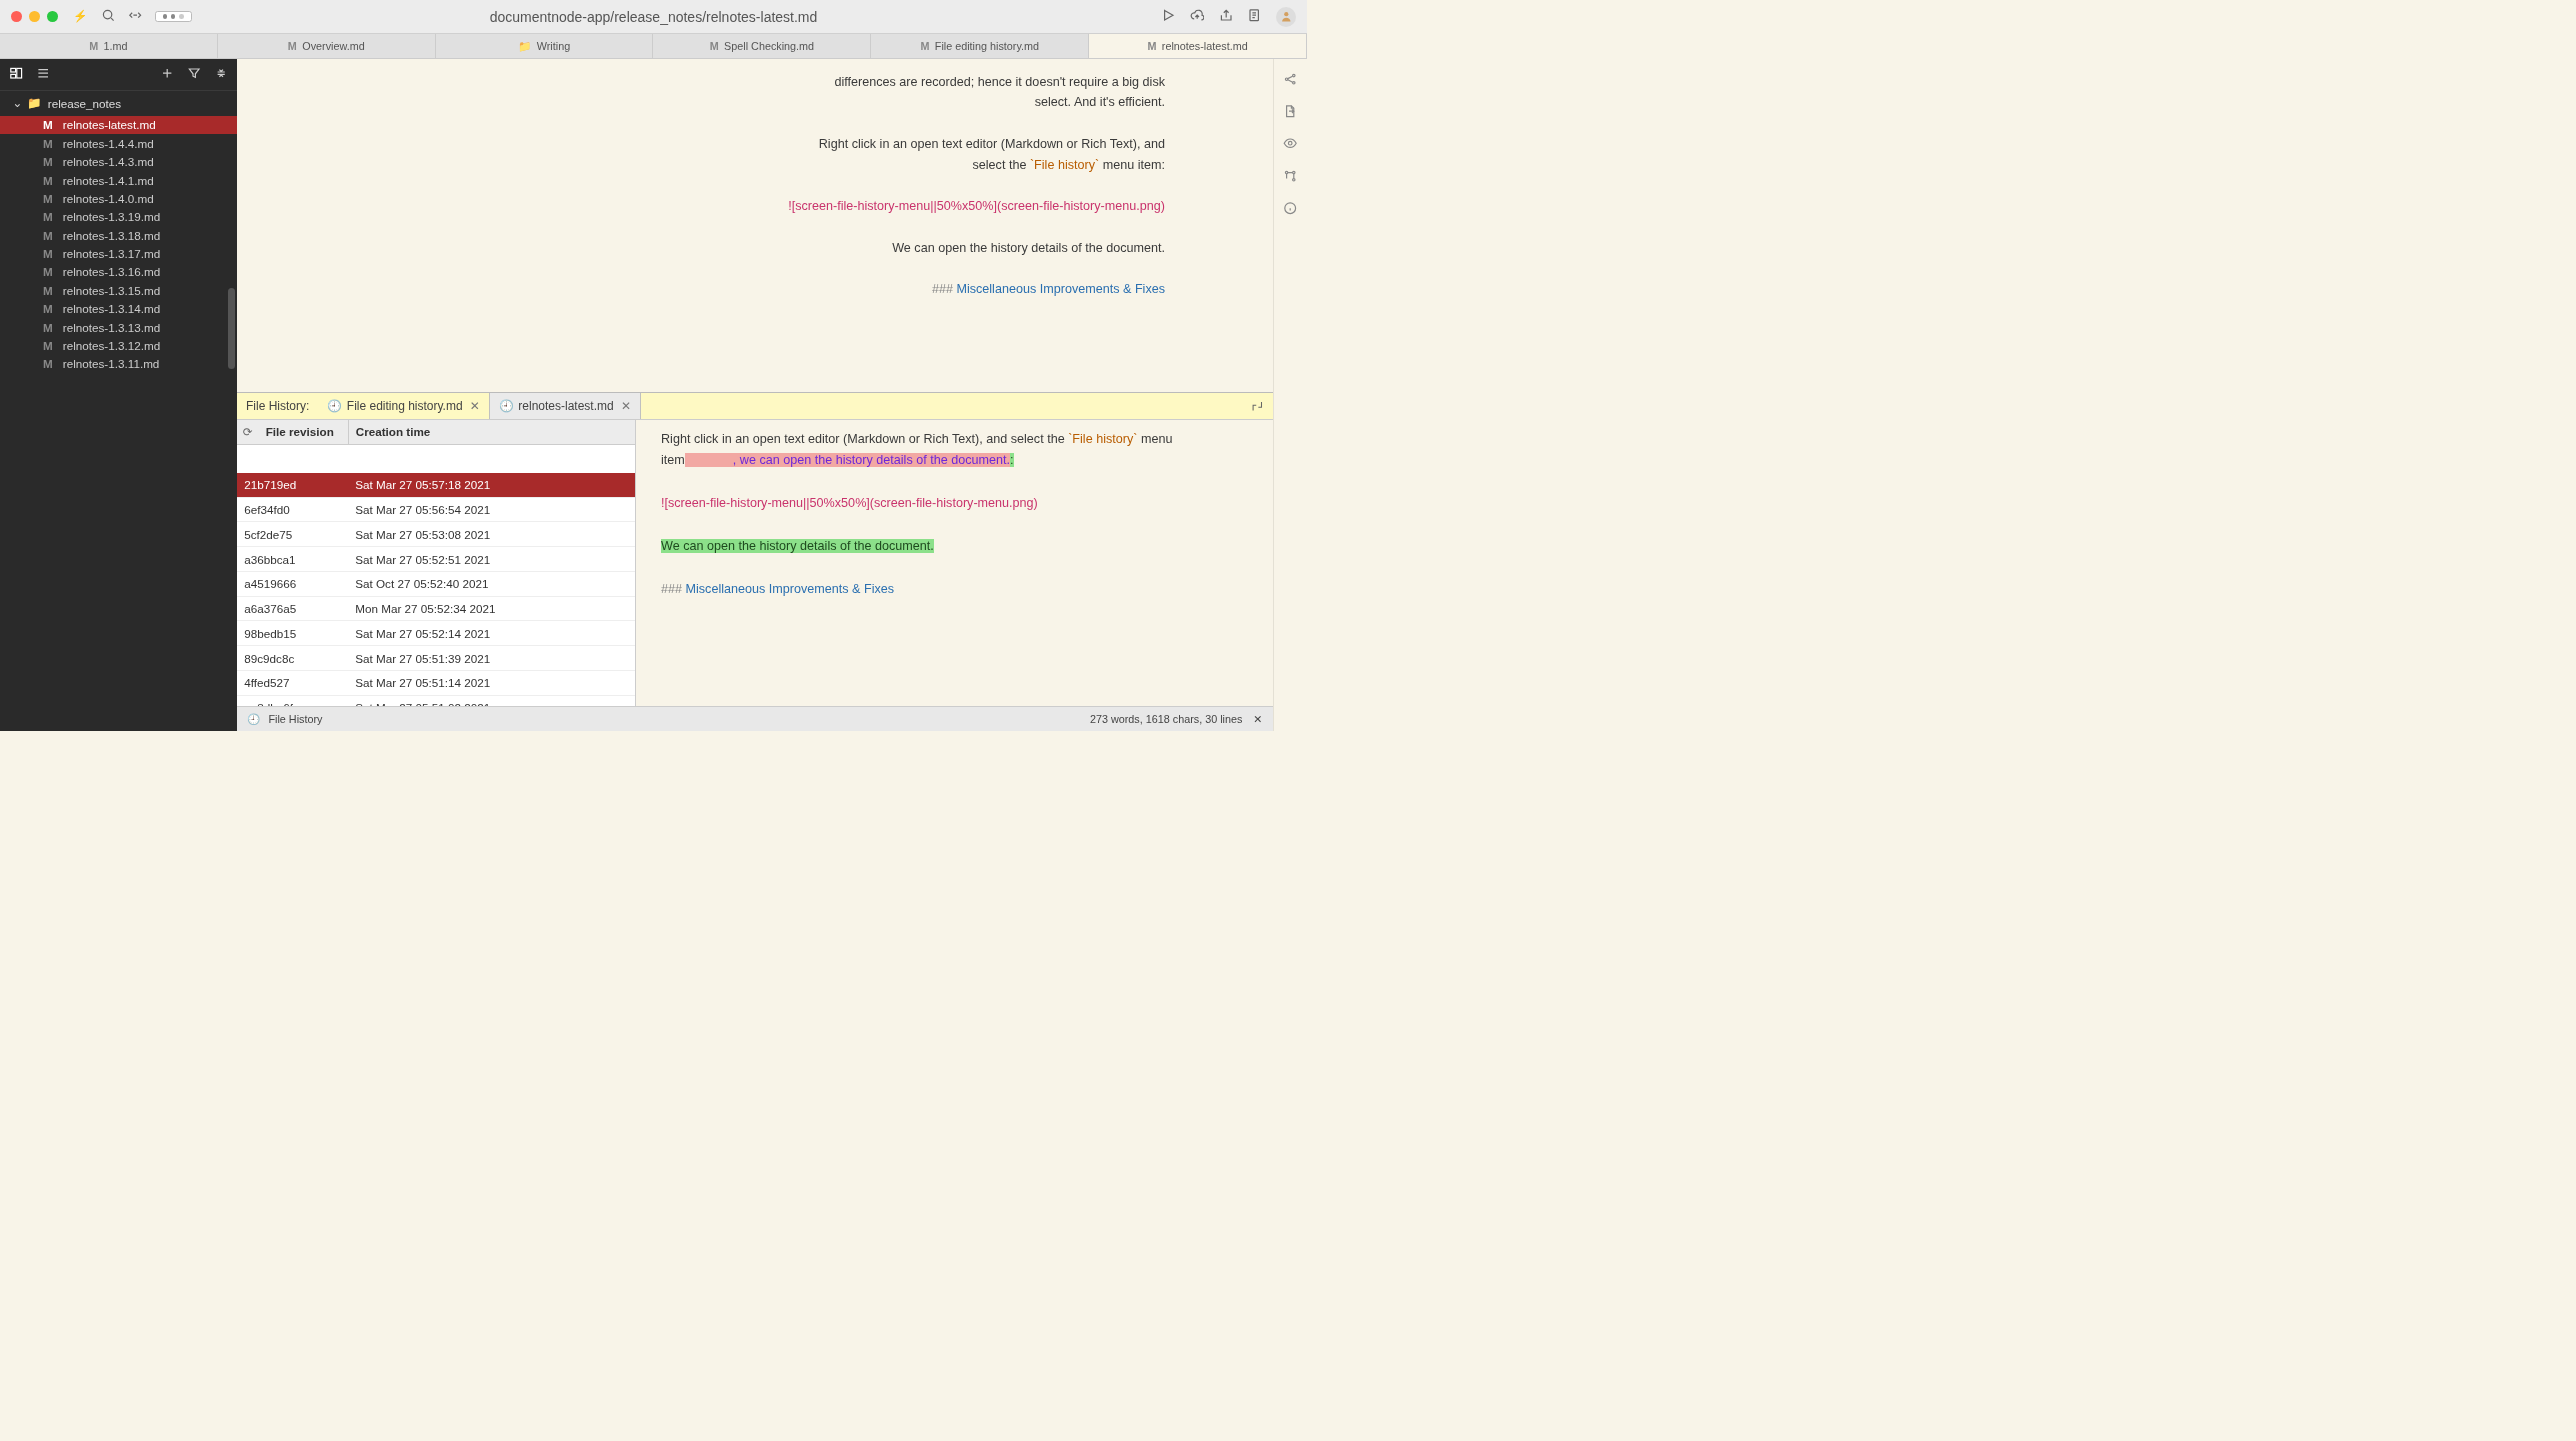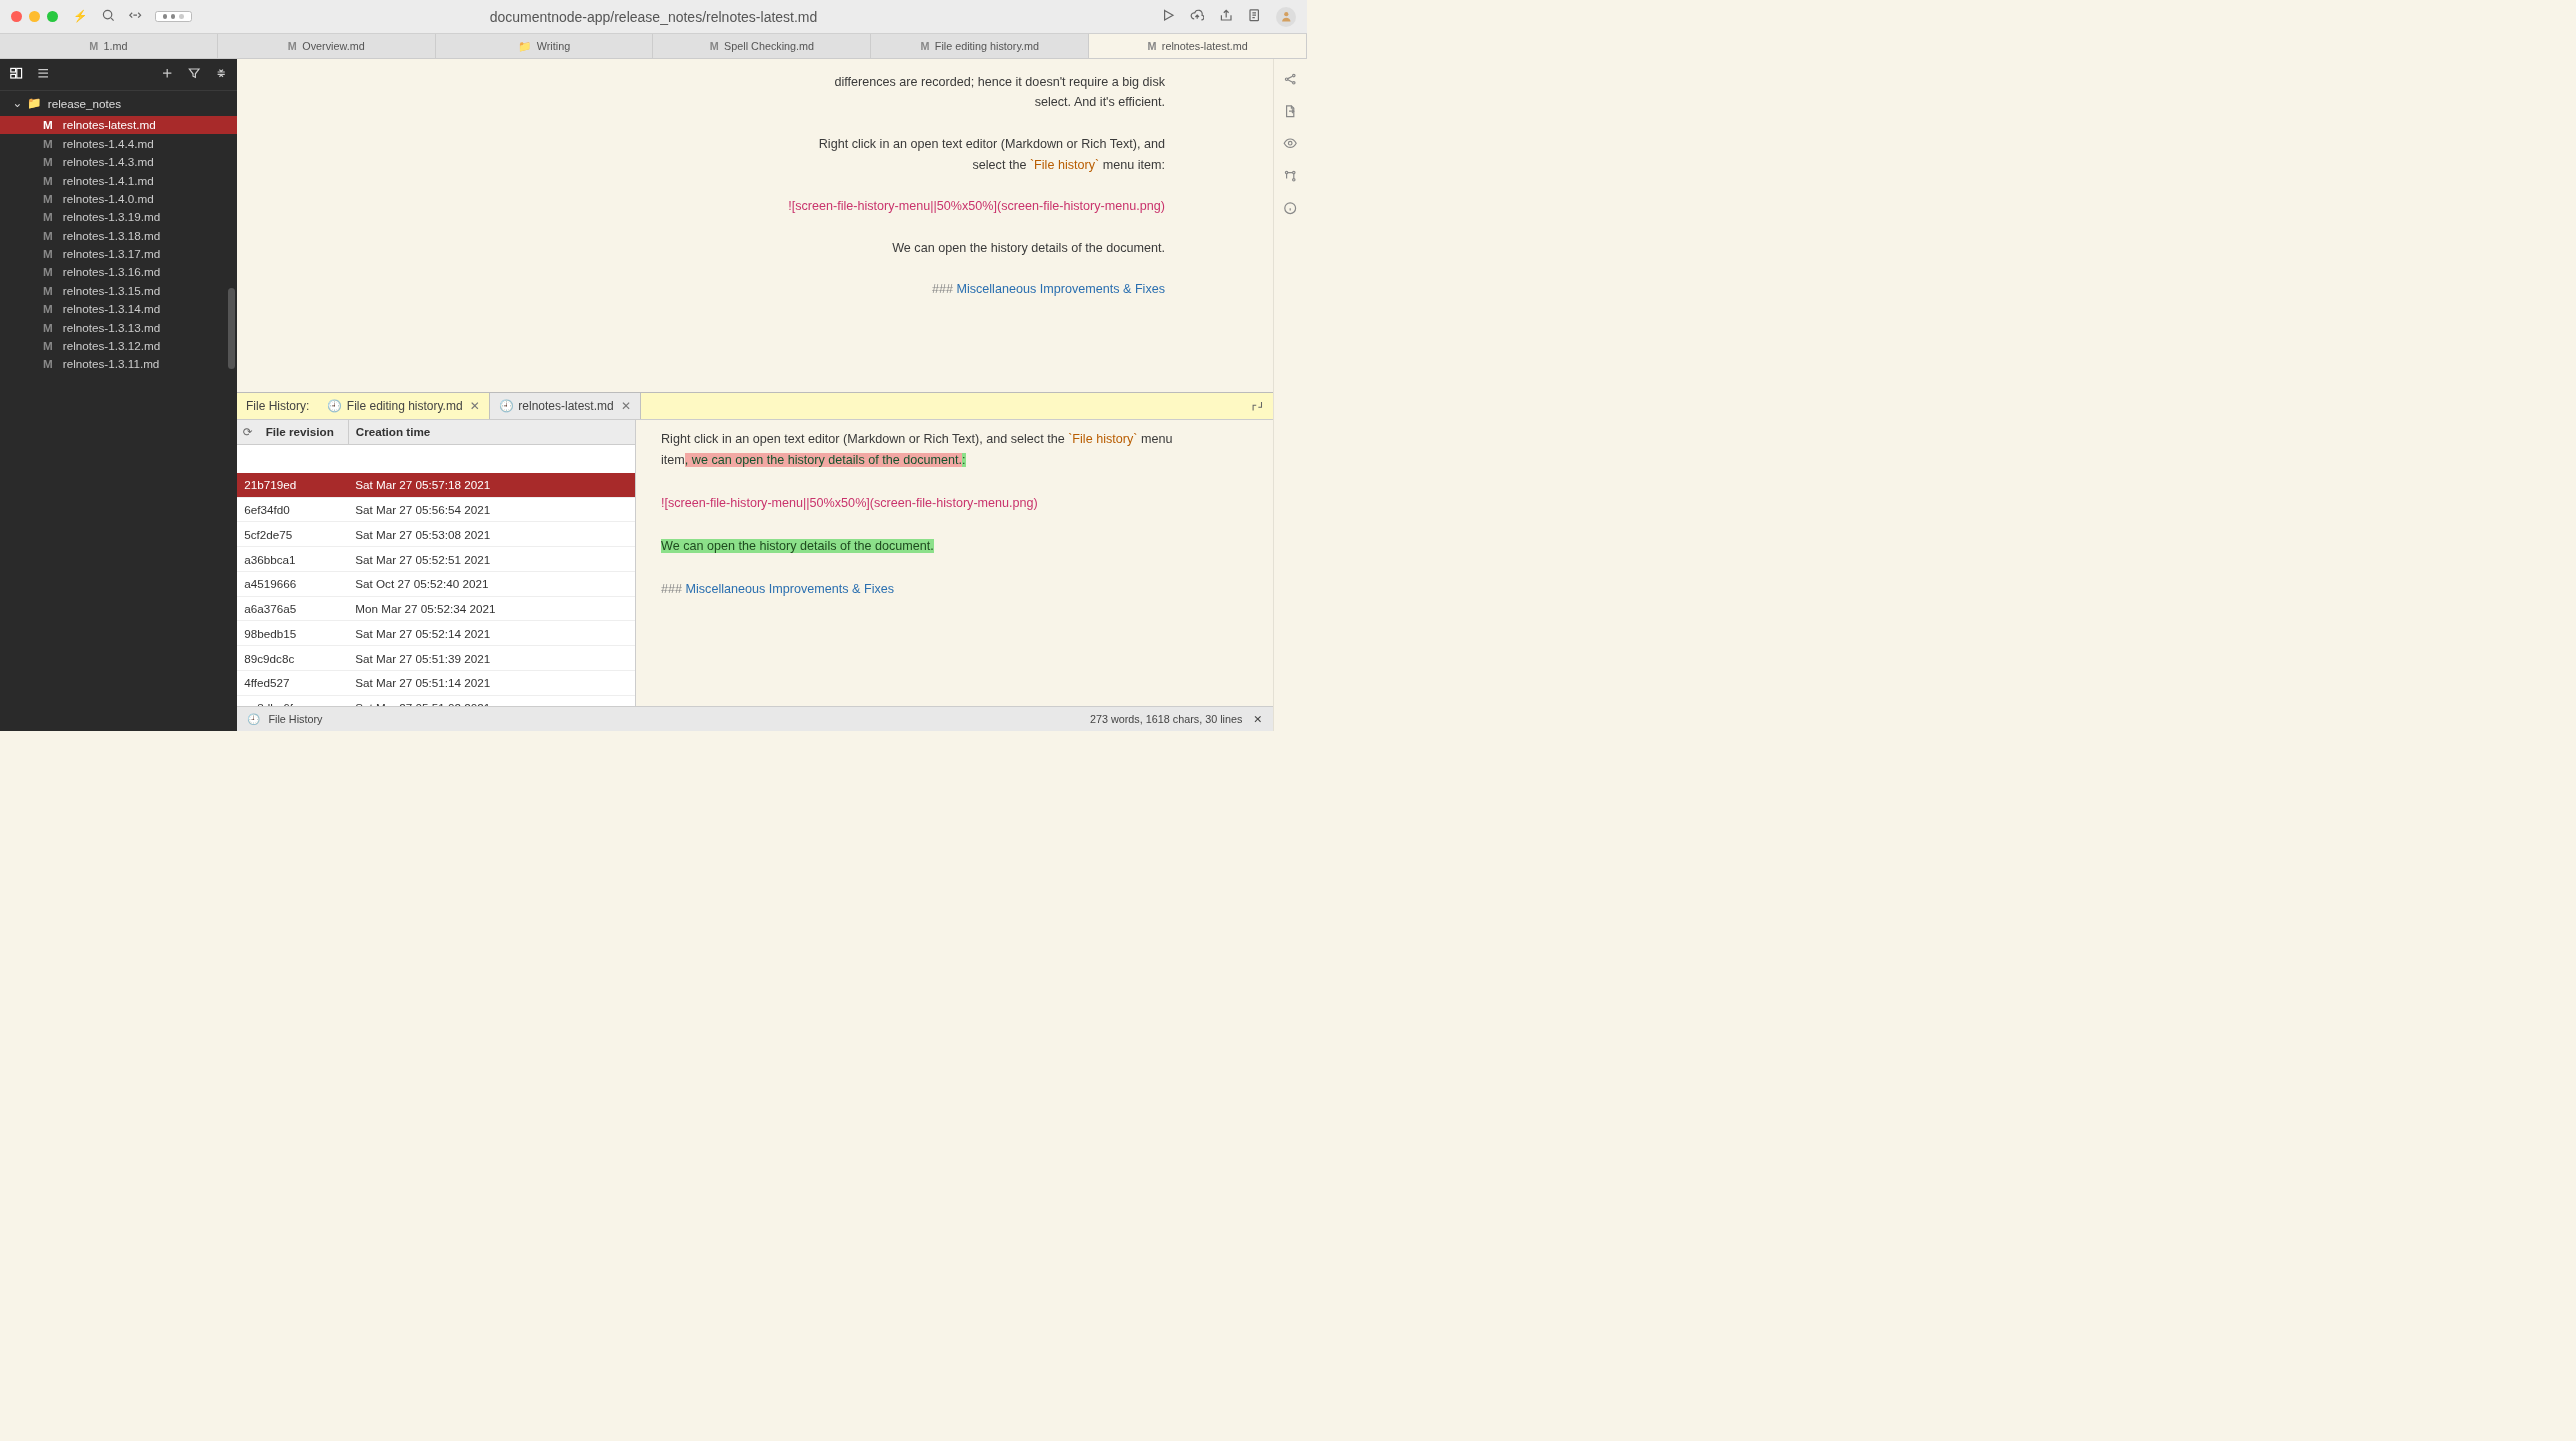--- a/index.html
+++ b/index.html
@@ -56,21 +56,21 @@
 .hist-row { display:flex; border-bottom:0.9px solid #eee; }
 .hist-row .c1 { width:111px; padding:5.4px 7.2px; }
 .hist-row .c2 { flex:1; padding:5.4px 7.2px; }
 .hist-row.selected { background:#a82a2a; color:#fff;margin-top:28px; }
 
 .diff { flex:1; padding:9px 25px; font-family:ui-monospace,Menlo,monospace; font-size:12.6px; line-height:1.7; color:#3a3a3a; overflow:hidden; }
 .diff .code { color:#b85c00; }
 .diff .img-md { color:#c9336c; }
 .diff .hdr { color:#2a6fb0; }
 .diff .hdr .hash { color:#888; }
-.del { background:#f2a8a3; color:#14532d; }
+.del { background:#f2a8a3; color:#6d28d9;padding-left:48px; }
 .add { background:#8ce08a; color:#1e4a1e; }
 
 .statusbar { height:25px; background:#e8e8e8; border-top:0.9px solid #ccc; display:flex; align-items:center; padding:0 10.8px; font-size:10.8px; color:#444; gap:7.2px; }
 .statusbar .right { margin-left:auto; display:flex; align-items:center; gap:10.8px; }
 
 .right-rail { width:34px; background:#f8f4e8; border-left:0.9px solid #e4e0d4; display:flex; flex-direction:column; align-items:center; gap:16px; padding-top:12.6px; color:#888; }
 
 .ic { width:14.4px; height:14.4px; display:inline-block; }
 svg { display:block; }
 </style>

